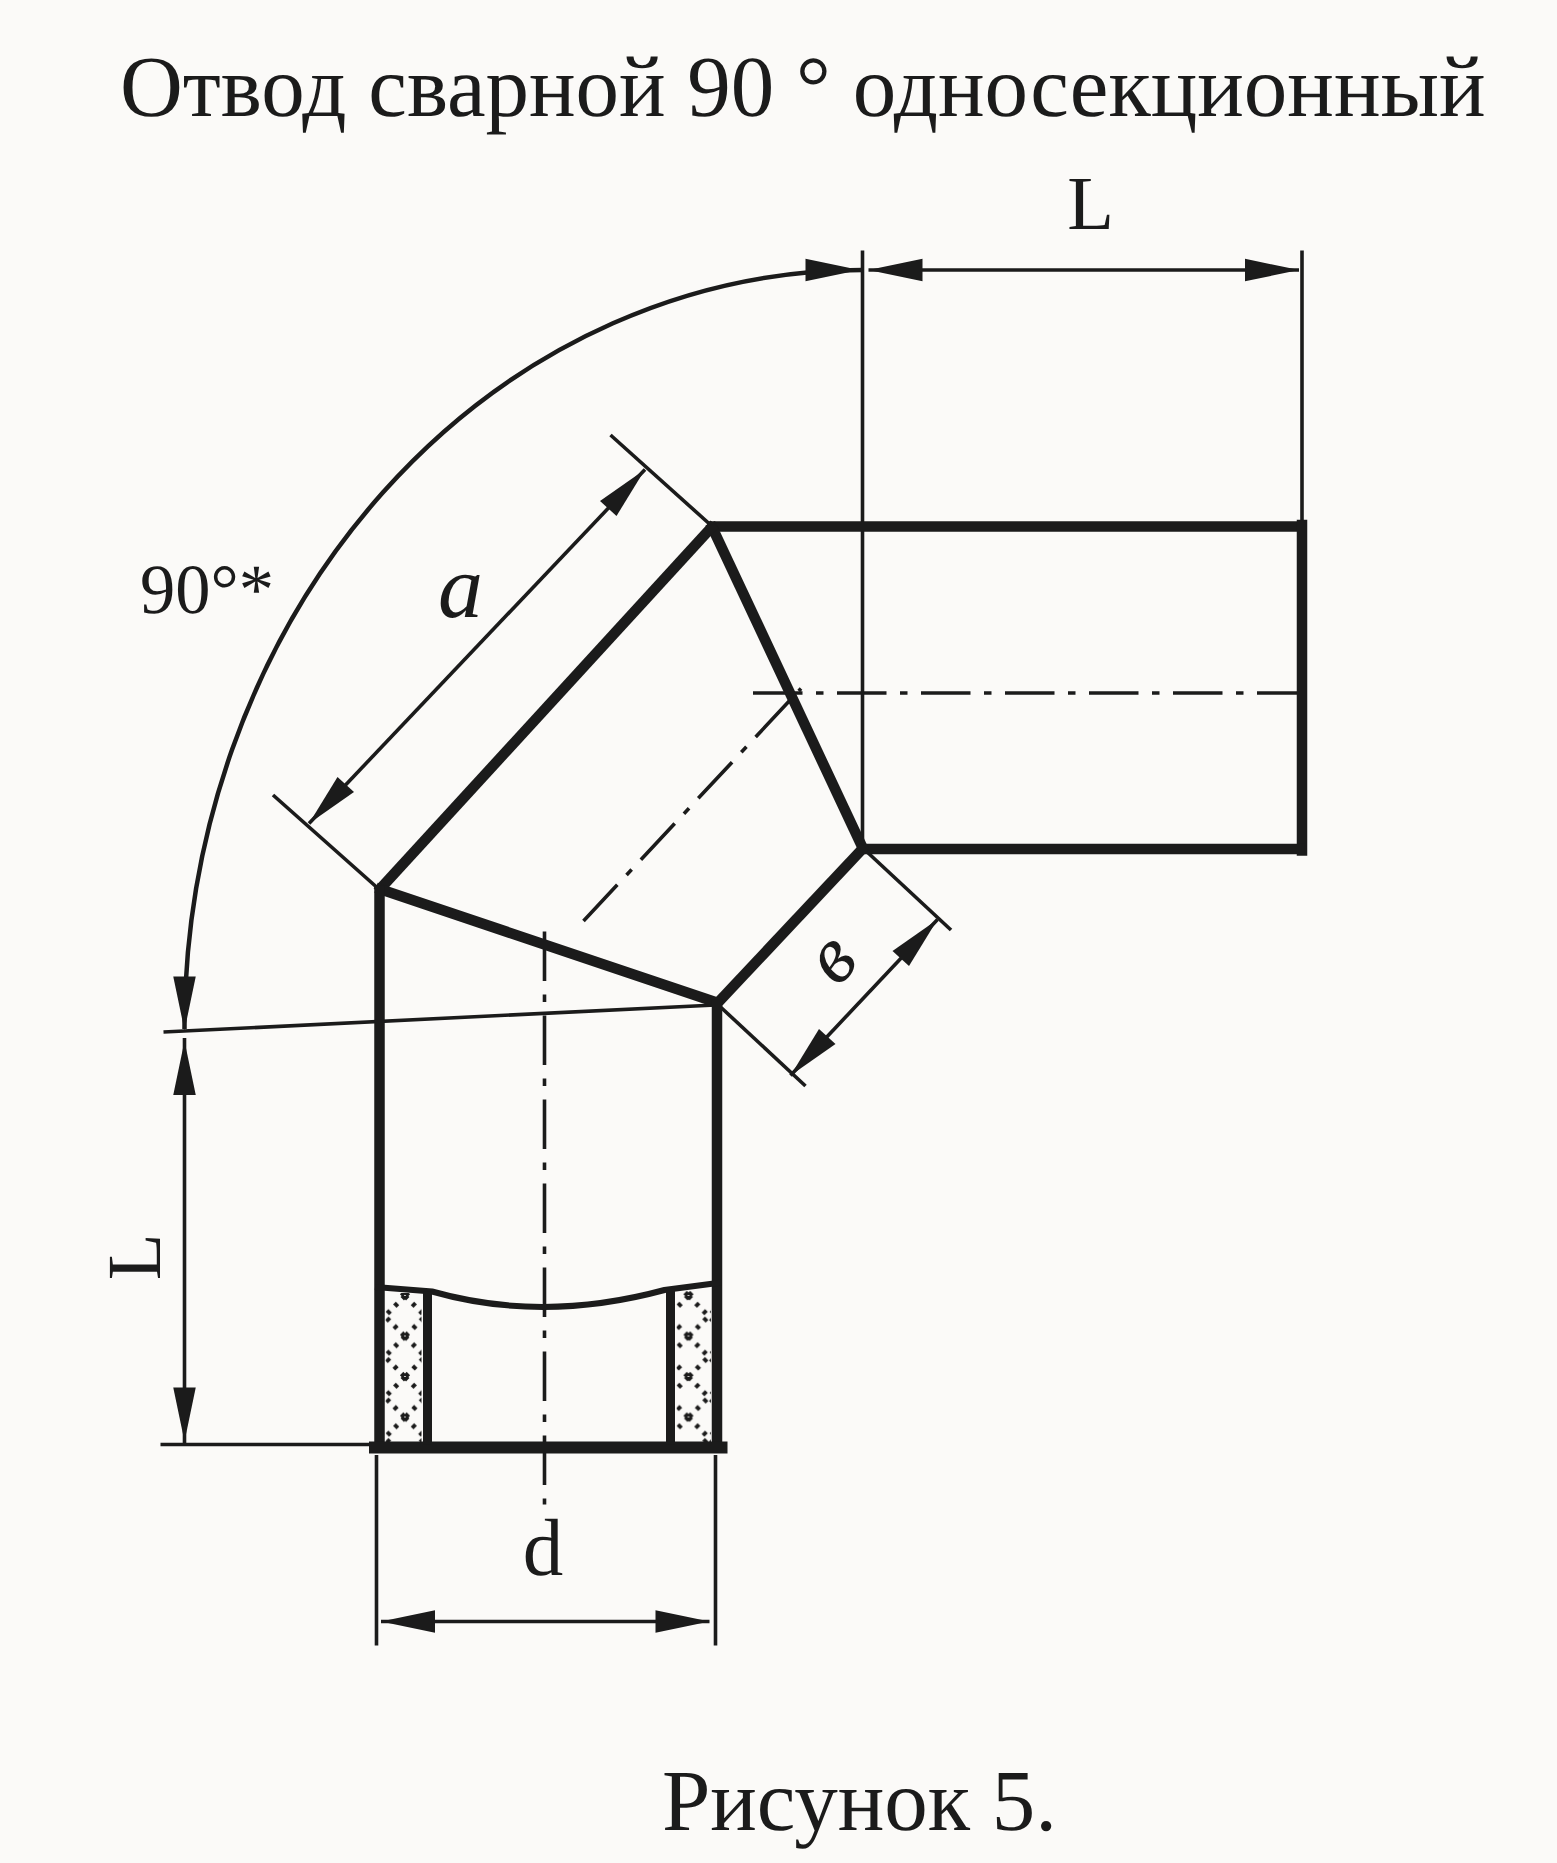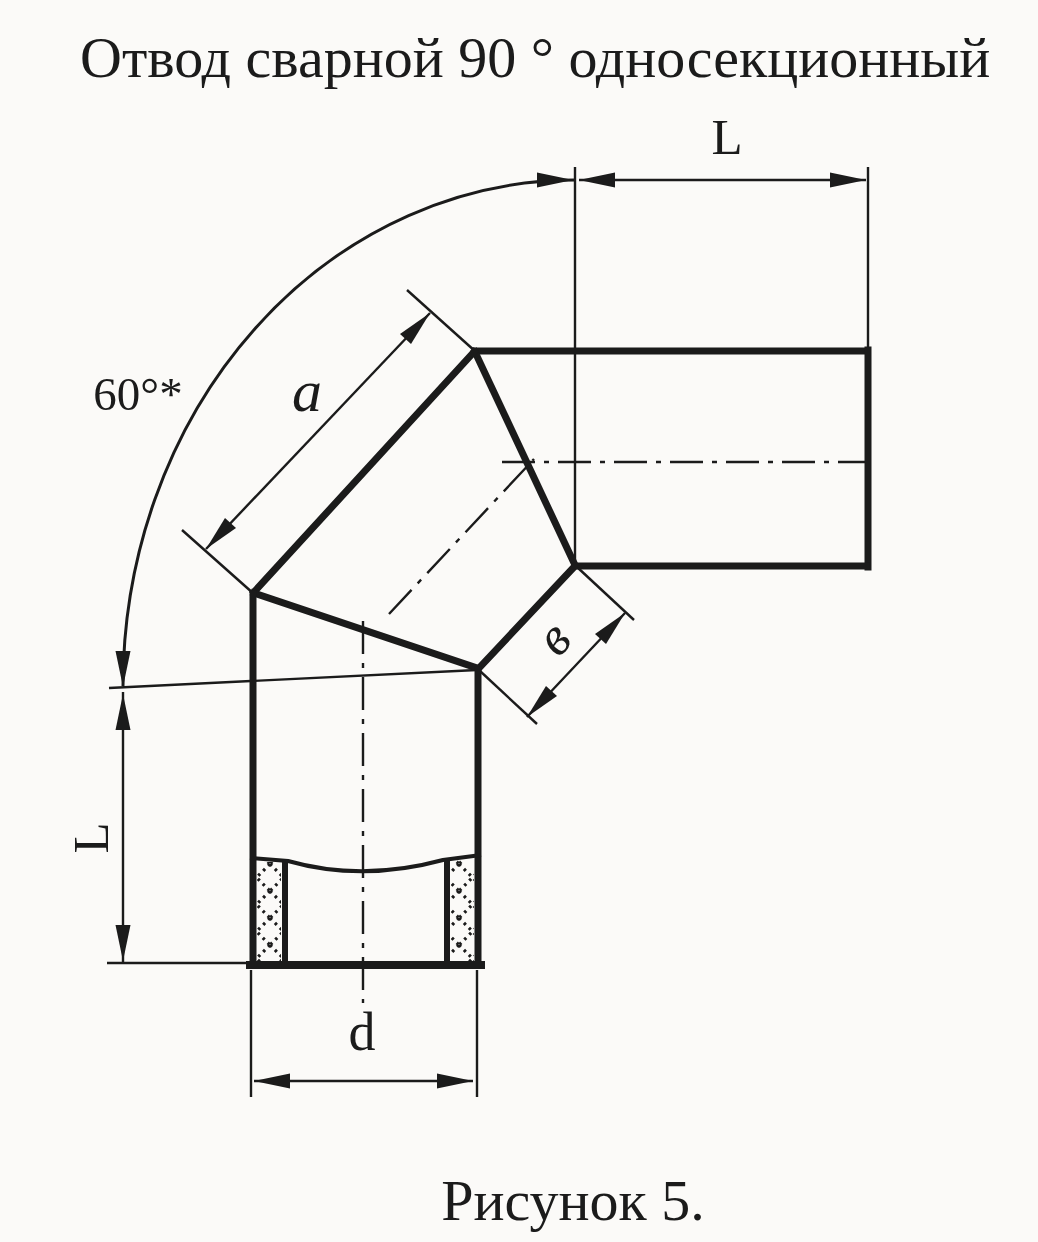--- a/index.html
+++ b/index.html
@@ -115,19 +115,19 @@
       <polygon points="430,313 411,344 400,334"></polygon>
       <polygon points="527,717 546,686 557,696"></polygon>
       <polygon points="625,613 606,644 595,634"></polygon>
       <polygon points="254,1081 290,1073.5 290,1088.5"></polygon>
       <polygon points="473,1081 437,1073.5 437,1088.5"></polygon>
     </g>
   </svg>
 
   <span class="lbl dim-L-top">L</span>
   <span class="lbl dim-L-left">L</span>
-  <span class="lbl dim-angle">60°*</span>
+  <span class="lbl dim-angle">90°*</span>
   <span class="lbl dim-a">a</span>
   <span class="lbl dim-v">в</span>
   <span class="lbl dim-d">d</span>
 
   <div class="lbl caption-lbl">Рисунок 5.</div>
 </div>
 
 </body></html>

